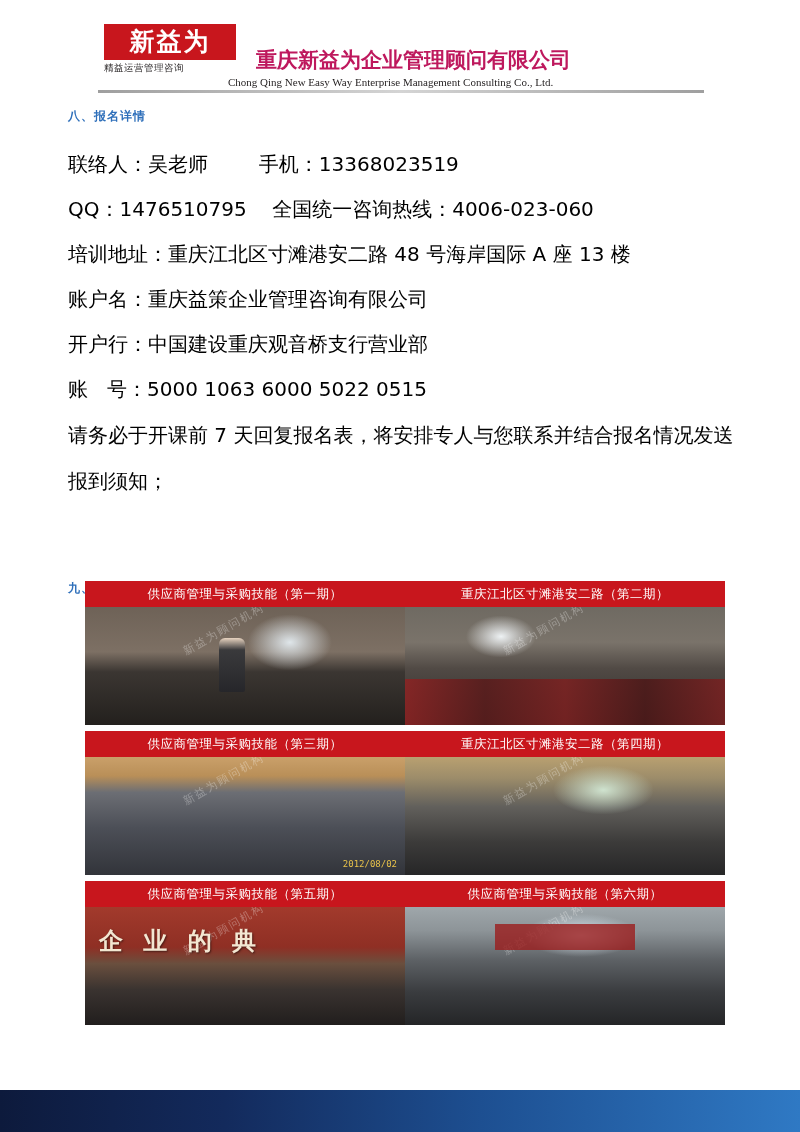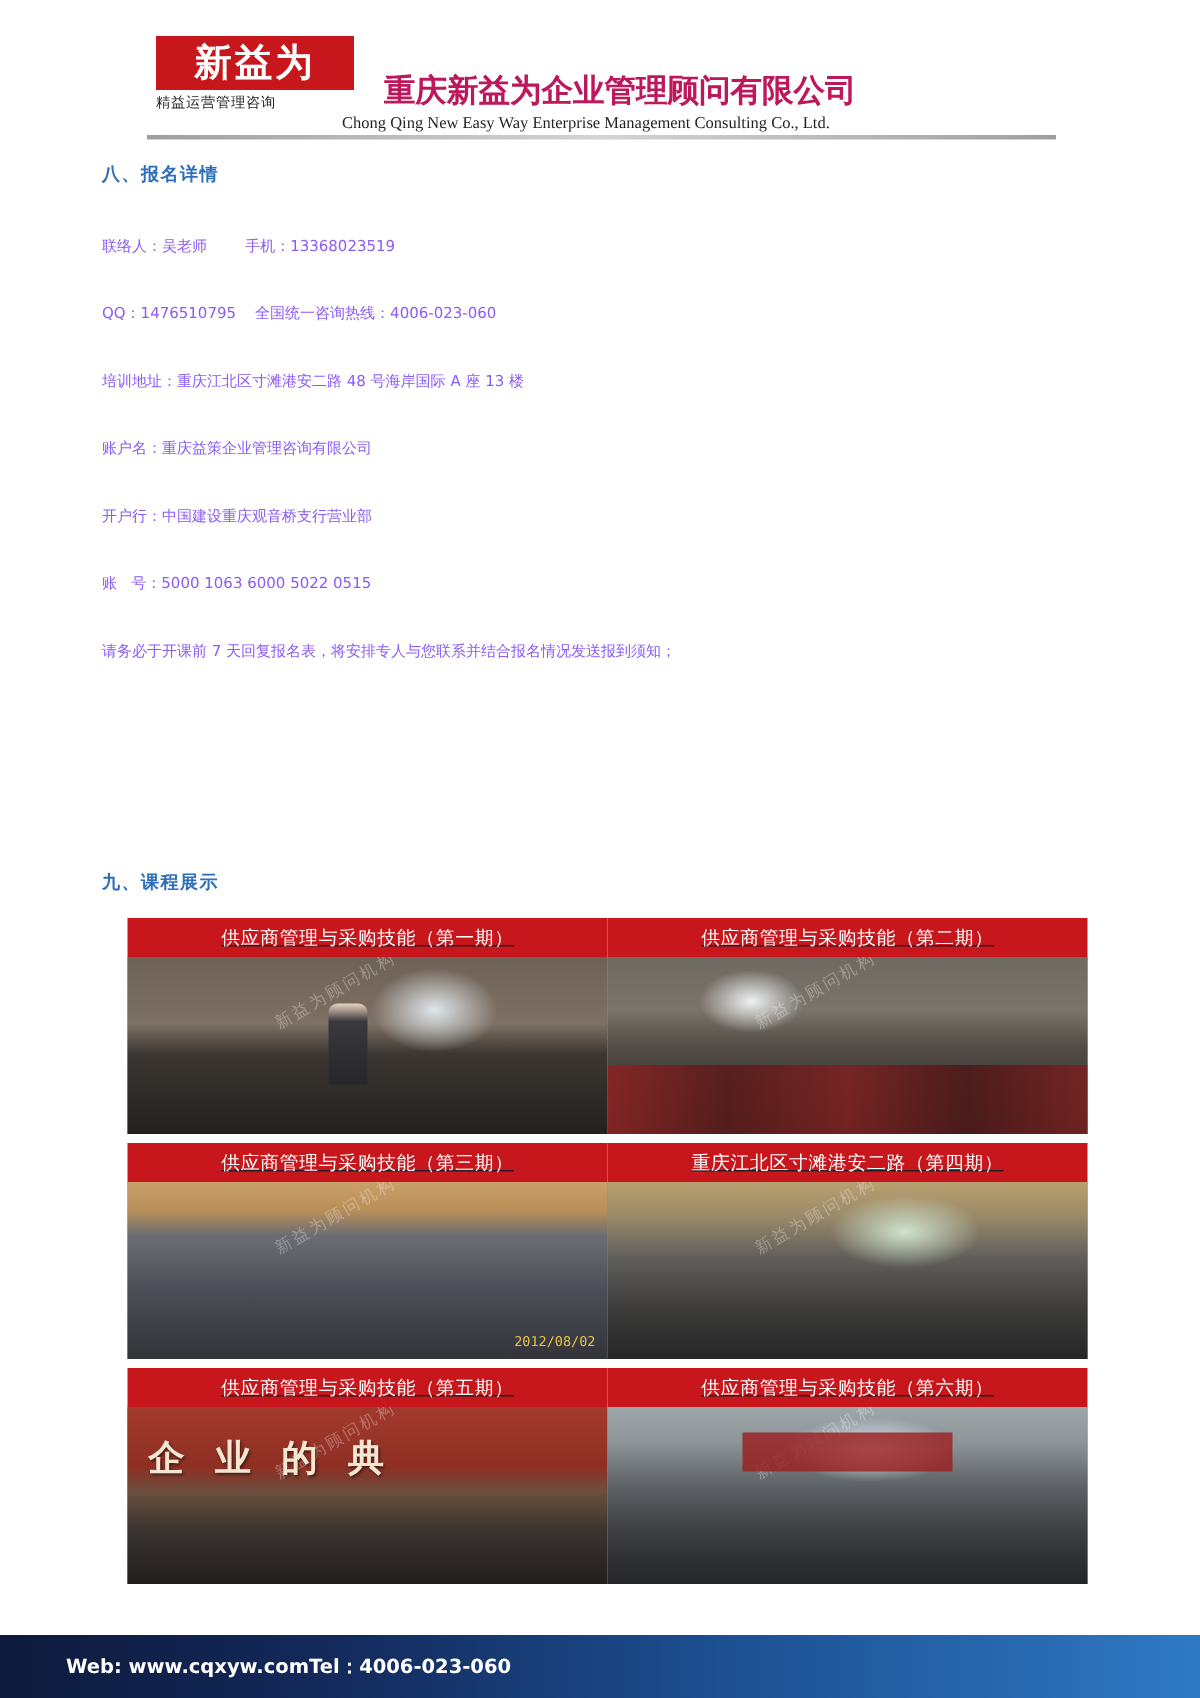--- a/index.html
+++ b/index.html
@@ -98,35 +98,34 @@
   #sec9 { left: 68px; top: 580px; }
 
   
   .body-lines {
     position: absolute;
     left: 68px;
     top: 142px;
     width: 672px;
   }
   .bline {
-    font-size: 10px;
-    color: #8b5cf6;
+    font-size: 20px;
+    color: #000000;
     line-height: 45px;
     white-space: pre;
     font-family: "DejaVu Sans", sans-serif;
   }
   .bline.wrap { white-space: normal; line-height: 46px; }
 
   
   .gallery {
     position: absolute;
     left: 85px;
-    top: 612px;
+    top: 581px;
     width: 630px;
-    text-decoration: underline;
   }
   .grow {
     display: flex;
     justify-content: space-between;
     margin-bottom: 6px;
   }
   .gcell {
     width: 320px;
   }
   .gcap {
@@ -295,21 +294,21 @@
   <div class="gallery">
 
     <div class="grow">
       <div class="gcell">
         <div class="gcap">供应商管理与采购技能（第一期）</div>
         <div class="gimg ph1">
           <div class="wm">新益为顾问机构</div>
         </div>
       </div>
       <div class="gcell">
-        <div class="gcap">供应商管理与采购技能（第二期）</div>
+        <div class="gcap">重庆江北区寸滩港安二路（第二期）</div>
         <div class="gimg ph2">
           <div class="wm">新益为顾问机构</div>
         </div>
       </div>
     </div>
 
     <div class="grow">
       <div class="gcell">
         <div class="gcap">供应商管理与采购技能（第三期）</div>
         <div class="gimg ph3">
@@ -336,16 +335,15 @@
         <div class="gimg ph6">
           <div class="wm">新益为顾问机构</div>
         </div>
       </div>
     </div>
 
   </div>
 
 
   <div class="footer">
-    <div class="footer-left">Web: www.cqxyw.comTel：4006-023-060</div>
   </div>
 
 </div>
 
 </body></html>

